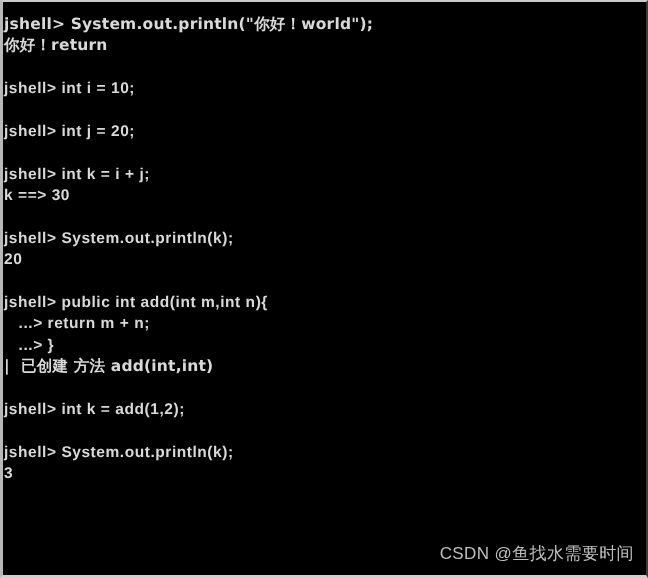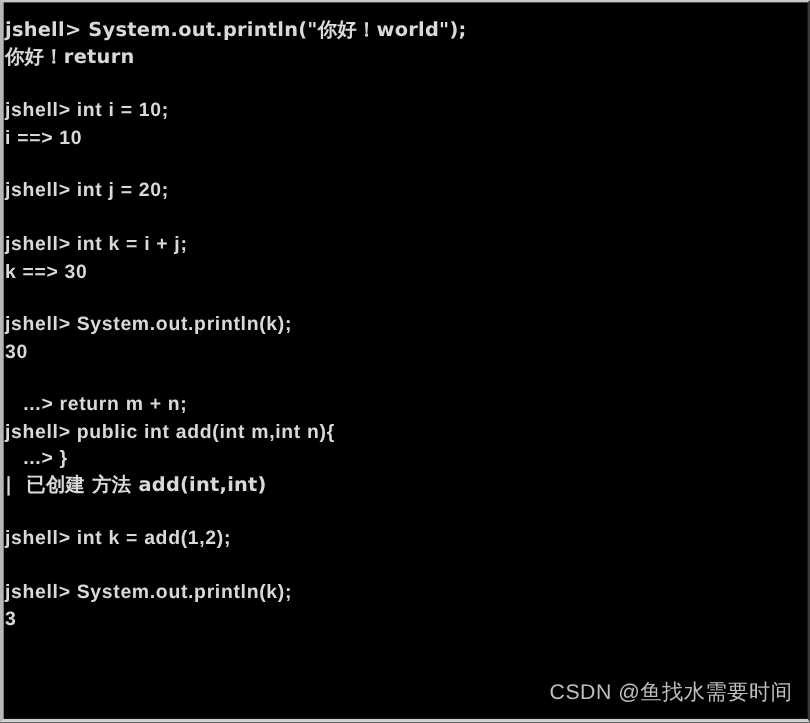--- a/index.html
+++ b/index.html
@@ -78,32 +78,31 @@
 </head>
 <body>
 
 <div id="terminal-window">
   <div id="terminal-screen">
 
   <span class="term-line cjk">jshell&gt; System.out.println("你好！world");</span>
       <span class="term-line cjk">你好！return</span>
       <span class="term-line blank"></span>
       <span class="term-line">jshell&gt; int i = 10;</span>
-      <span class="term-line">i ==&gt; 10</span>
       <span class="term-line blank"></span>
       <span class="term-line">jshell&gt; int j = 20;</span>
       <span class="term-line blank"></span>
       <span class="term-line">jshell&gt; int k = i + j;</span>
       <span class="term-line">k ==&gt; 30</span>
       <span class="term-line blank"></span>
       <span class="term-line">jshell&gt; System.out.println(k);</span>
-      <span class="term-line">30</span>
+      <span class="term-line">20</span>
       <span class="term-line blank"></span>
+      <span class="term-line">jshell&gt; public int add(int m,int n){</span>
       <span class="term-line">   ...&gt; return m + n;</span>
-      <span class="term-line">jshell&gt; public int add(int m,int n){</span>
       <span class="term-line">   ...&gt; }</span>
       <span class="term-line cjk">|  已创建 方法 add(int,int)</span>
       <span class="term-line blank"></span>
       <span class="term-line">jshell&gt; int k = add(1,2);</span>
       <span class="term-line blank"></span>
       <span class="term-line">jshell&gt; System.out.println(k);</span>
       <span class="term-line">3</span>
     </div>
   <div id="watermark">CSDN @鱼找水需要时间</div>
 </div>

